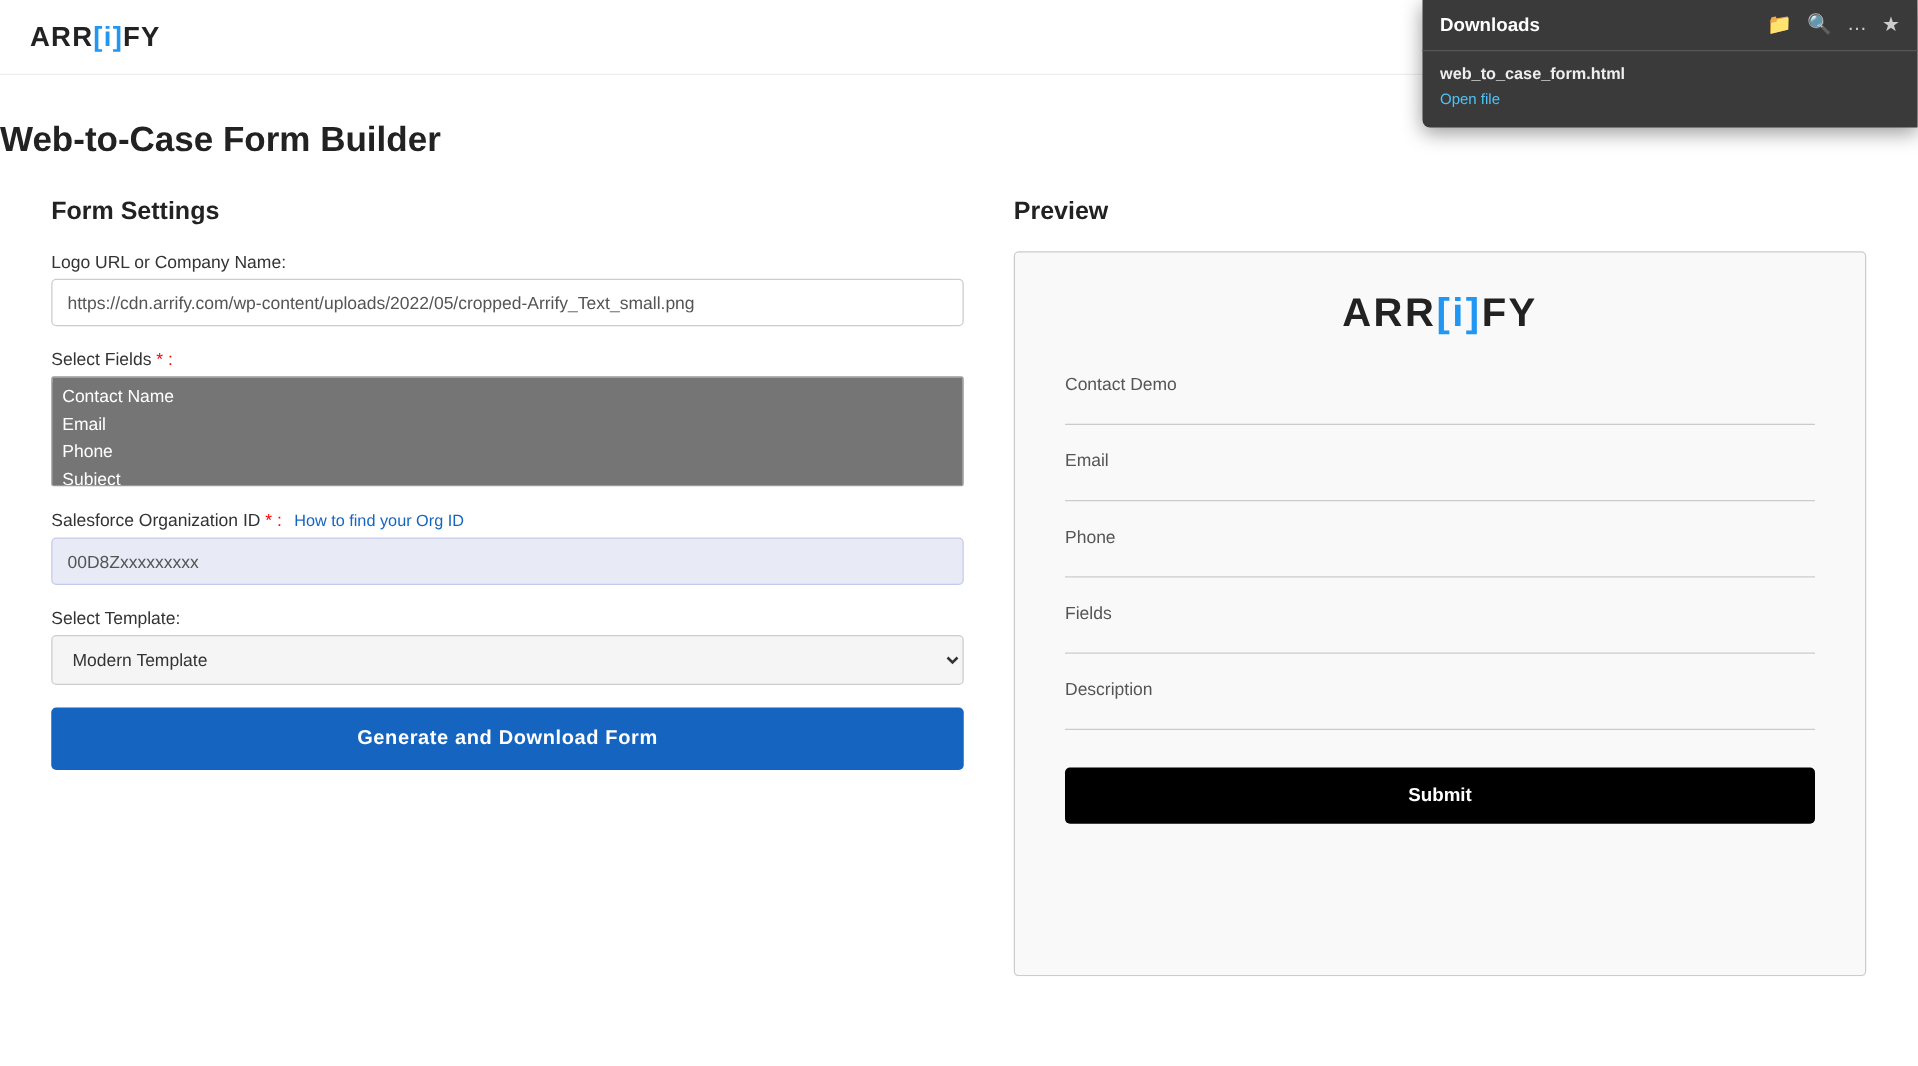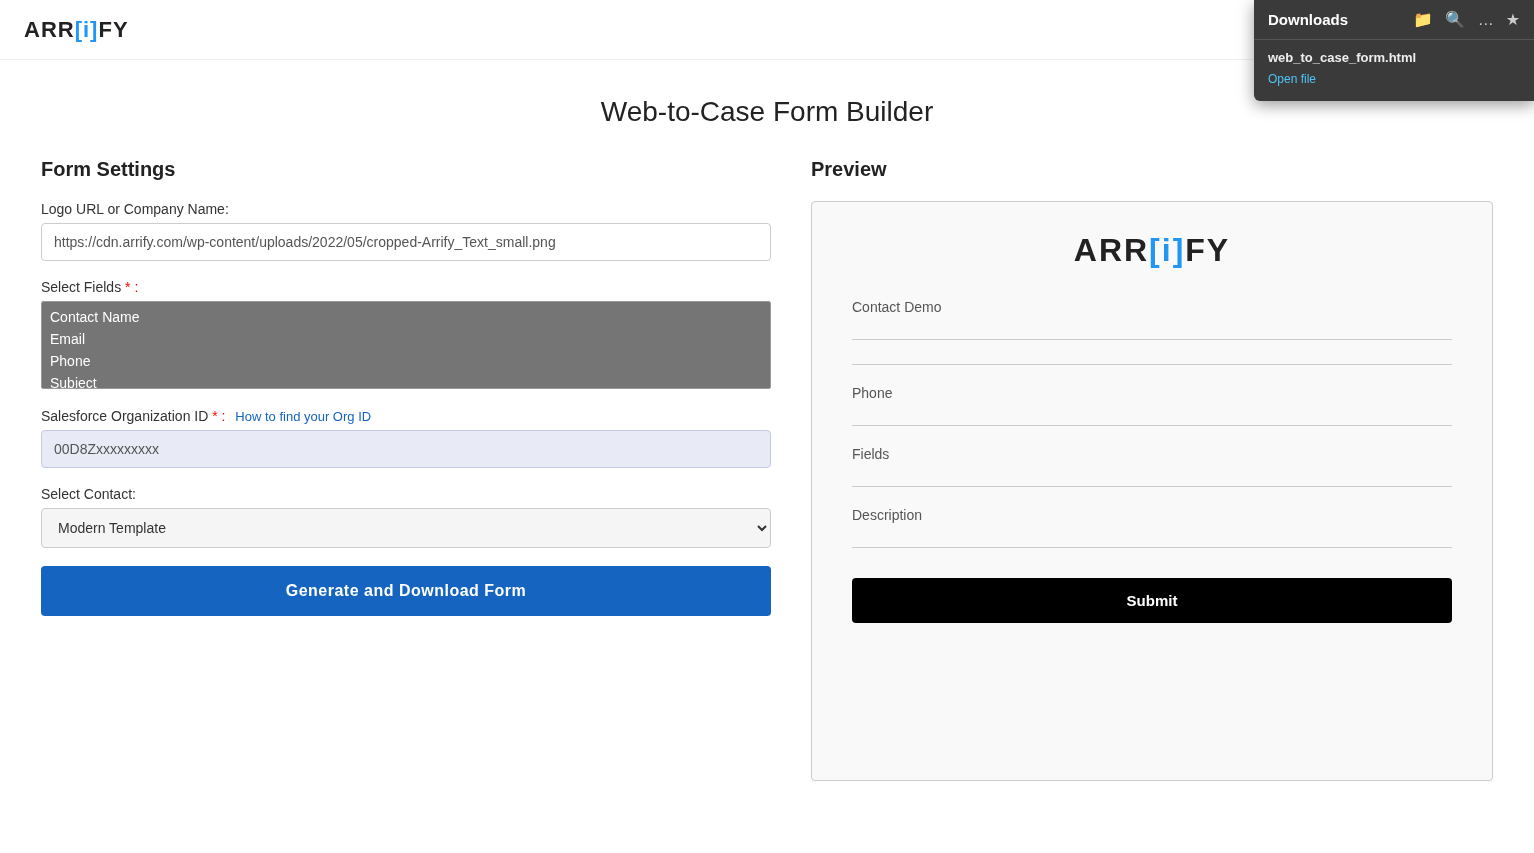--- a/index.html
+++ b/index.html
@@ -31,21 +31,21 @@
       text-decoration: none;
       color: #555;
       font-size: 15px;
     }
 
     
     .downloads-popup {
       position: fixed;
       top: 0;
       right: 0;
-      width: 280px;
+      width: 396px;
       background: #3a3a3a;
       color: #fff;
       border-radius: 0 0 0 6px;
       z-index: 9999;
       padding: 0;
       box-shadow: 0 4px 16px rgba(0,0,0,0.4);
     }
     .downloads-header {
       display: flex;
       align-items: center;
@@ -79,23 +79,23 @@
     }
     .download-open-link {
       font-size: 12px;
       color: #4fc3f7;
       text-decoration: none;
       cursor: pointer;
     }
 
     
     .page-title {
-      text-align: center;
+      text-align: left;
       font-size: 28px;
-      font-weight: 400;
+      font-weight: 700;
       margin: 36px 0 30px;
       color: #222;
     }
 
     
     .main-layout {
       display: flex;
       max-width: 1500px;
       margin: 0 auto;
       padding: 0 24px;
@@ -313,21 +313,21 @@
 
     
     <label class="field-label">
       <span>Salesforce Organization ID</span>
       <span class="required-star"> * : </span>
       <a href="#" class="help-link">How to find your Org ID</a>
     </label>
     <input type="text" class="text-input org-id-input" value="00D8Zxxxxxxxxx" style="">
 
     
-    <label class="field-label">Select Contact:</label>
+    <label class="field-label">Select Template:</label>
     <select class="template-select">
       <option selected="">Modern Template</option>
       <option>Classic Template</option>
       <option>Minimal Template</option>
     </select>
 
     
     <button class="generate-btn">Generate and Download Form</button>
   </div>
 
@@ -342,20 +342,21 @@
             <span>ARR</span><span class="bracket">[i]</span><span>FY</span>
           </div>
         </div>
 
         <div class="preview-form">
           <div class="form-field">
             <label>Contact Demo</label>
             <div class="field-line"></div>
           </div>
           <div class="form-field">
+            <label>Email</label>
             <div class="field-line"></div>
           </div>
           <div class="form-field">
             <label>Phone</label>
             <div class="field-line"></div>
           </div>
           <div class="form-field">
             <label>Fields</label>
             <div class="field-line"></div>
           </div>

